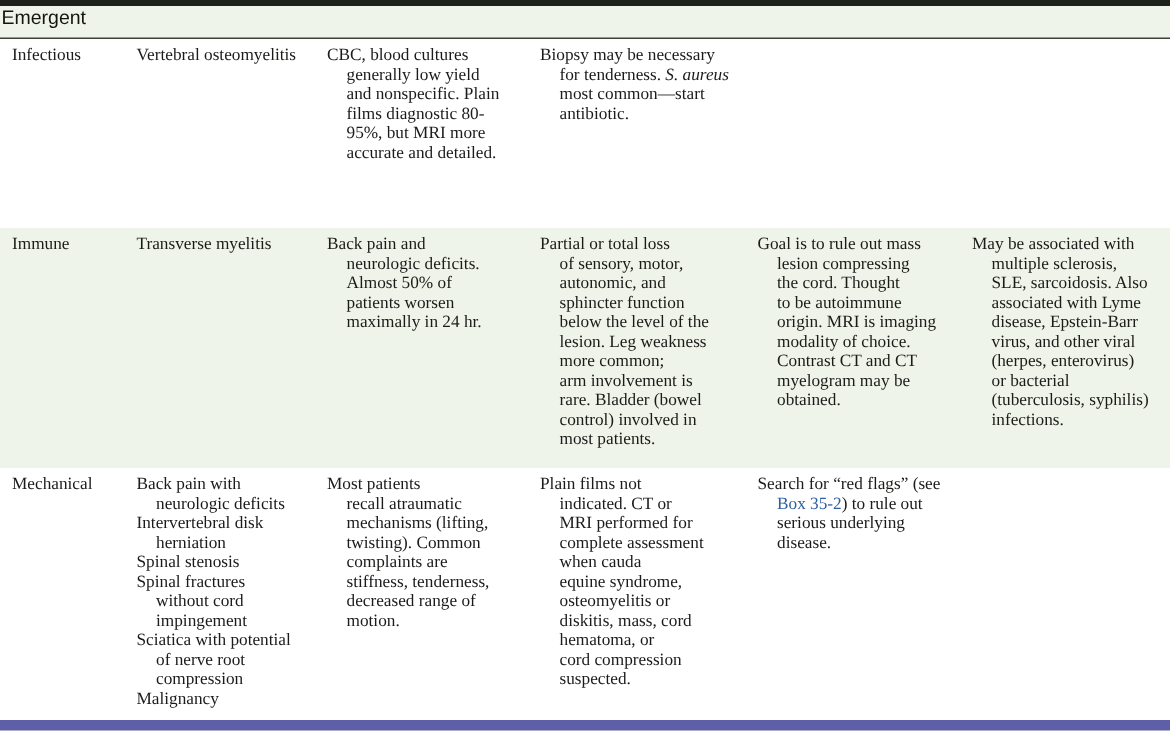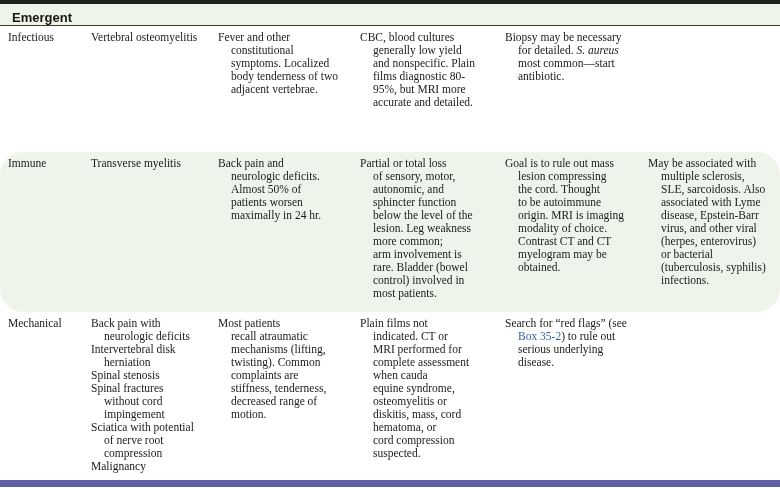--- a/index.html
+++ b/index.html
@@ -7,34 +7,34 @@
   .page{
     width:780px;height:488px;display:flex;flex-direction:column;
     font-family:"Liberation Serif","DejaVu Serif",serif;
     color:#1b1b19;background:#ffffff;
   }
   .top-rule{height:4px;background:var(--top-rule,#1d211b);flex:0 0 auto;}
   .section-band{
     height:21px;flex:0 0 auto;
     background:var(--band-bg,#eff4ea);
     border-bottom:1px solid #3c3f35;
-    display:flex;align-items:flex-end;padding-left:12px;
+    display:flex;align-items:flex-start;padding-left:1px;
     font-family:"Liberation Sans","DejaVu Sans",sans-serif;
-    font-size:13px;color:#15150f;font-weight:bold;
+    font-size:13px;color:#15150f;
   }
   .row{
     display:grid;
     grid-template-columns:83px 127px 142px 145px 143px 1fr;
     padding:5px 4px 12px 8px;
     box-sizing:border-box;
     flex:0 0 auto;
   }
   .row.shaded{background:var(--shaded-bg,#eff4ea);}
   .row.r1{min-height:126px;}
-  .row.r2{min-height:158px;border-radius:23px;}
+  .row.r2{min-height:158px;}
   .row.r3{min-height:165px;flex:1 1 auto;}
   .cell{font-size:11.5px;line-height:13px;padding-right:6px;}
   .block{padding-left:13px;text-indent:-13px;white-space:pre;}
   .cell i{font-style:italic;}
   a.xref{color:var(--link,#2e5fa3);text-decoration:none;cursor:pointer;}
   .bottom-bar{height:7px;background:var(--bottom-bar,#5e5fa6);flex:0 0 auto;margin-bottom:1px;}
 </style>
 </head>
 <body>
 
@@ -44,38 +44,31 @@
     <span>Emergent</span>
   </div>
   <div style="display:contents" id="table-body"></div>
   <div class="row r1">
       <div class="cell col1">
         <div class="block"><span>Infectious</span></div>
       </div>
       <div class="cell col2">
         <div class="block"><span>Vertebral osteomyelitis</span></div>
       </div>
-      <div class="cell col4">
-        <div class="block"><span>Fever and other
-constitutional
-symptoms. Localized
-body tenderness of two
-adjacent vertebrae.</span></div>
-      </div>
       <div class="cell col5">
         <div class="block"><span>CBC, blood cultures
 generally low yield
 and nonspecific. Plain
 films diagnostic 80-
 95%, but MRI more
 accurate and detailed.</span></div>
       </div>
       <div class="cell col6">
         <div class="block"><span>Biopsy may be necessary
-for detailed. </span><i>S. aureus</i><span>
+for tenderness. </span><i>S. aureus</i><span>
 most common—start
 antibiotic.</span></div>
       </div>
     </div>
     <div class="row r2 shaded">
       <div class="cell col1">
         <div class="block"><span>Immune</span></div>
       </div>
       <div class="cell col2">
         <div class="block"><span>Transverse myelitis</span></div>

